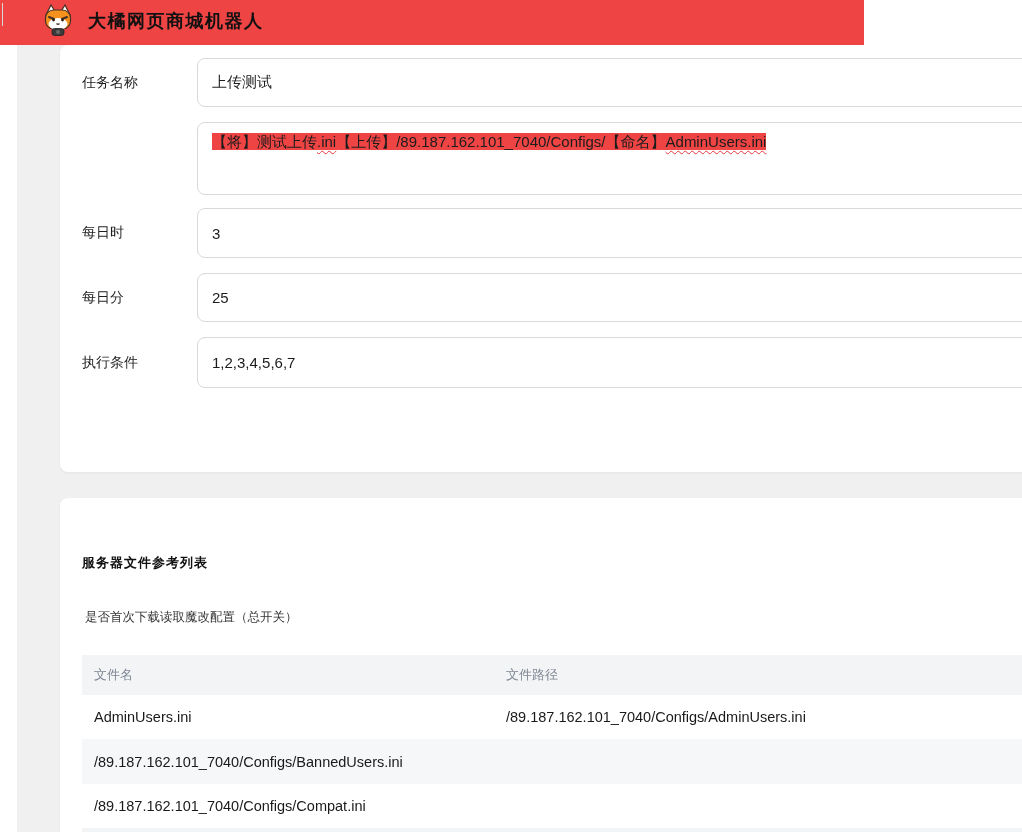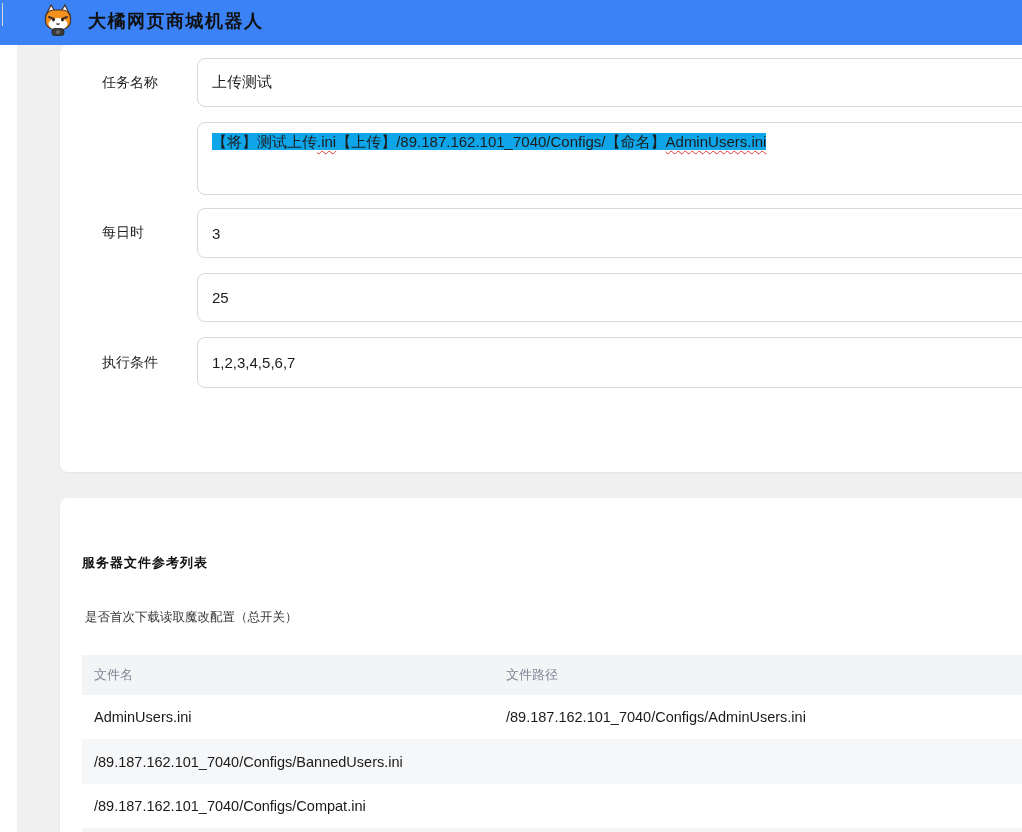--- a/index.html
+++ b/index.html
@@ -1,21 +1,21 @@
 <!DOCTYPE html>
 <html><head>
 <meta charset="utf-8">
 <style>
   html,body{margin:0;padding:0;background:#fff;}
   body{width:1022px;height:832px;overflow:hidden;position:relative;
        font-family:"Liberation Sans","DejaVu Sans",sans-serif;color:#1f1f1f;}
   .stage{position:absolute;inset:0;width:1022px;height:832px;overflow:hidden;}
 
   
-  .header{position:absolute;left:0;top:0;width:1022px;height:45px;background:#3b82f6;z-index:3;
+  .header{position:absolute;left:0;top:0;width:864px;height:45px;background:#ef4444;z-index:3;
           display:flex;align-items:center;}
   .logo{position:absolute;left:44px;top:4px;width:28px;height:32px;}
   .app-title{position:absolute;left:88px;top:0;height:42px;line-height:42px;
              font-size:18px;font-weight:700;color:#111;letter-spacing:1.5px;white-space:nowrap;}
   .edge-line{position:absolute;left:2px;top:3px;width:1px;height:23px;background:#d8d8d8;z-index:4;}
 
   
   .page-bg{position:absolute;left:17px;top:45px;right:0;bottom:0;background:#f0f0f0;z-index:0;}
 
   
@@ -25,30 +25,30 @@
   .card-2{top:498px;height:362px;}
 
   
   .form-row{position:absolute;left:0;right:0;}
   .row-1{top:13px;height:49px;}
   .row-2{top:77px;height:73px;}
   .row-3{top:163px;height:50px;}
   .row-4{top:228px;height:49px;}
   .row-5{top:292px;height:51px;}
   .f-label{position:absolute;left:22px;top:0;bottom:0;width:110px;display:flex;align-items:center;
-           font-size:14px;color:#1f1f1f;white-space:nowrap;margin-left:20px;}
+           font-size:14px;color:#1f1f1f;white-space:nowrap;}
   .f-input{position:absolute;left:137px;right:0;top:0;bottom:0;box-sizing:border-box;
            border:1px solid #d9d9d9;border-radius:8px;background:#fff;
            font-family:"Liberation Sans","DejaVu Sans",sans-serif;
            font-size:15px;color:#1c1c1c;padding:0 14px;outline:none;}
   .f-textarea{position:absolute;left:137px;right:0;top:0;bottom:0;box-sizing:border-box;
               border:1px solid #d9d9d9;border-radius:8px;background:#fff;
               font-size:15px;color:#1c1c1c;padding:9px 14px;line-height:20px;
               white-space:nowrap;overflow:hidden;cursor:text;}
-  .sel{background:#0ea5e9;}
+  .sel{background:#ef4444;}
   .sq{text-decoration-line:underline;text-decoration-style:wavy;
       text-decoration-color:#e5383b;text-decoration-thickness:1px;
       text-underline-offset:3px;text-decoration-skip-ink:none;}
 
   
   .card2-title{position:absolute;left:22px;top:56px;font-size:13px;font-weight:700;color:#111;
                letter-spacing:1px;white-space:nowrap;}
   .card2-sub{position:absolute;left:25px;top:111px;font-size:12.5px;color:#333;white-space:nowrap;text-align:right;}
 
   .table{position:absolute;left:22px;right:0;top:157px;}
@@ -96,20 +96,21 @@
     <div class="form-row row-2">
       <div class="f-textarea" role="textbox"><span class="sel">【将】测试上传</span><span class="sel sq">.ini</span><span class="sel">【上传】/89.187.162.101_7040/Configs/【命名】</span><span class="sel sq">AdminUsers.ini</span></div>
     </div>
 
     <div class="form-row row-3">
       <div class="f-label">每日时</div>
       <input class="f-input" type="text" value="3" style="">
     </div>
 
     <div class="form-row row-4">
+      <div class="f-label">每日分</div>
       <input class="f-input" type="text" value="25" style="">
     </div>
 
     <div class="form-row row-5">
       <div class="f-label">执行条件</div>
       <input class="f-input" type="text" value="1,2,3,4,5,6,7" style="">
     </div>
   </div>
 
   <div class="card card-2">

